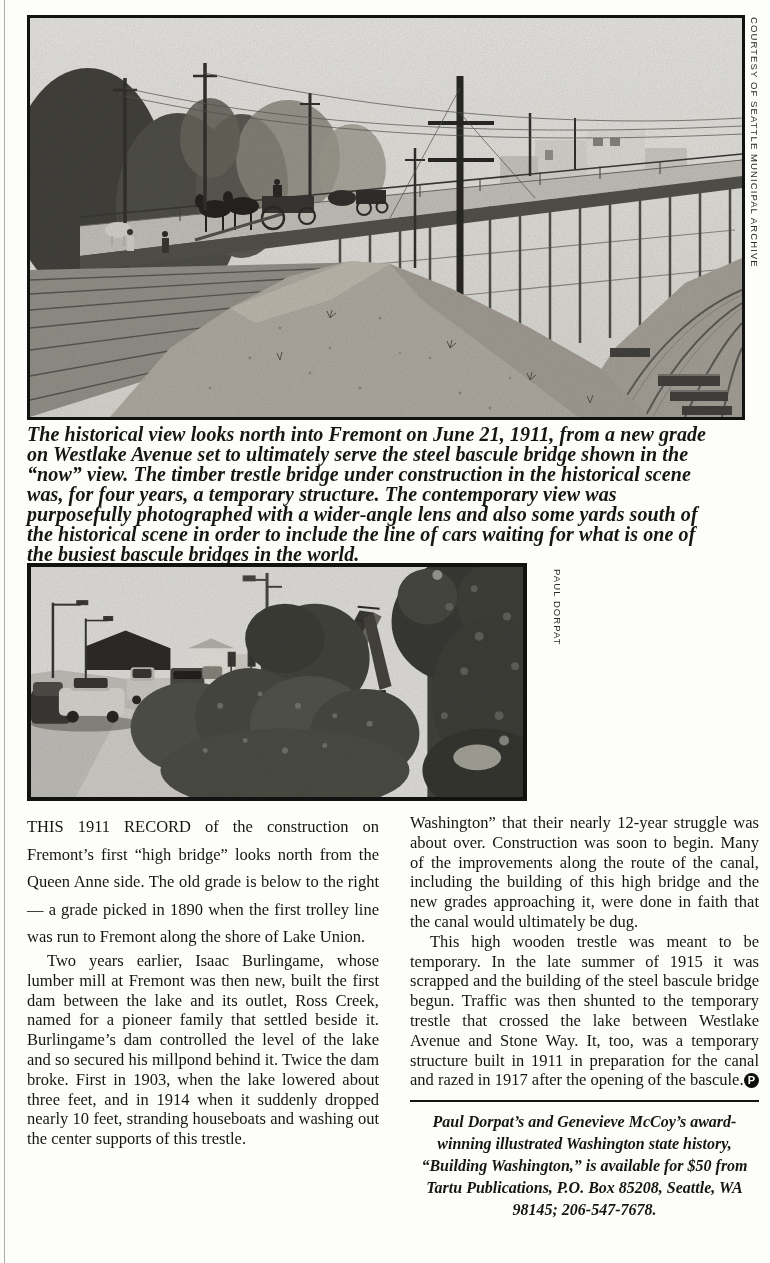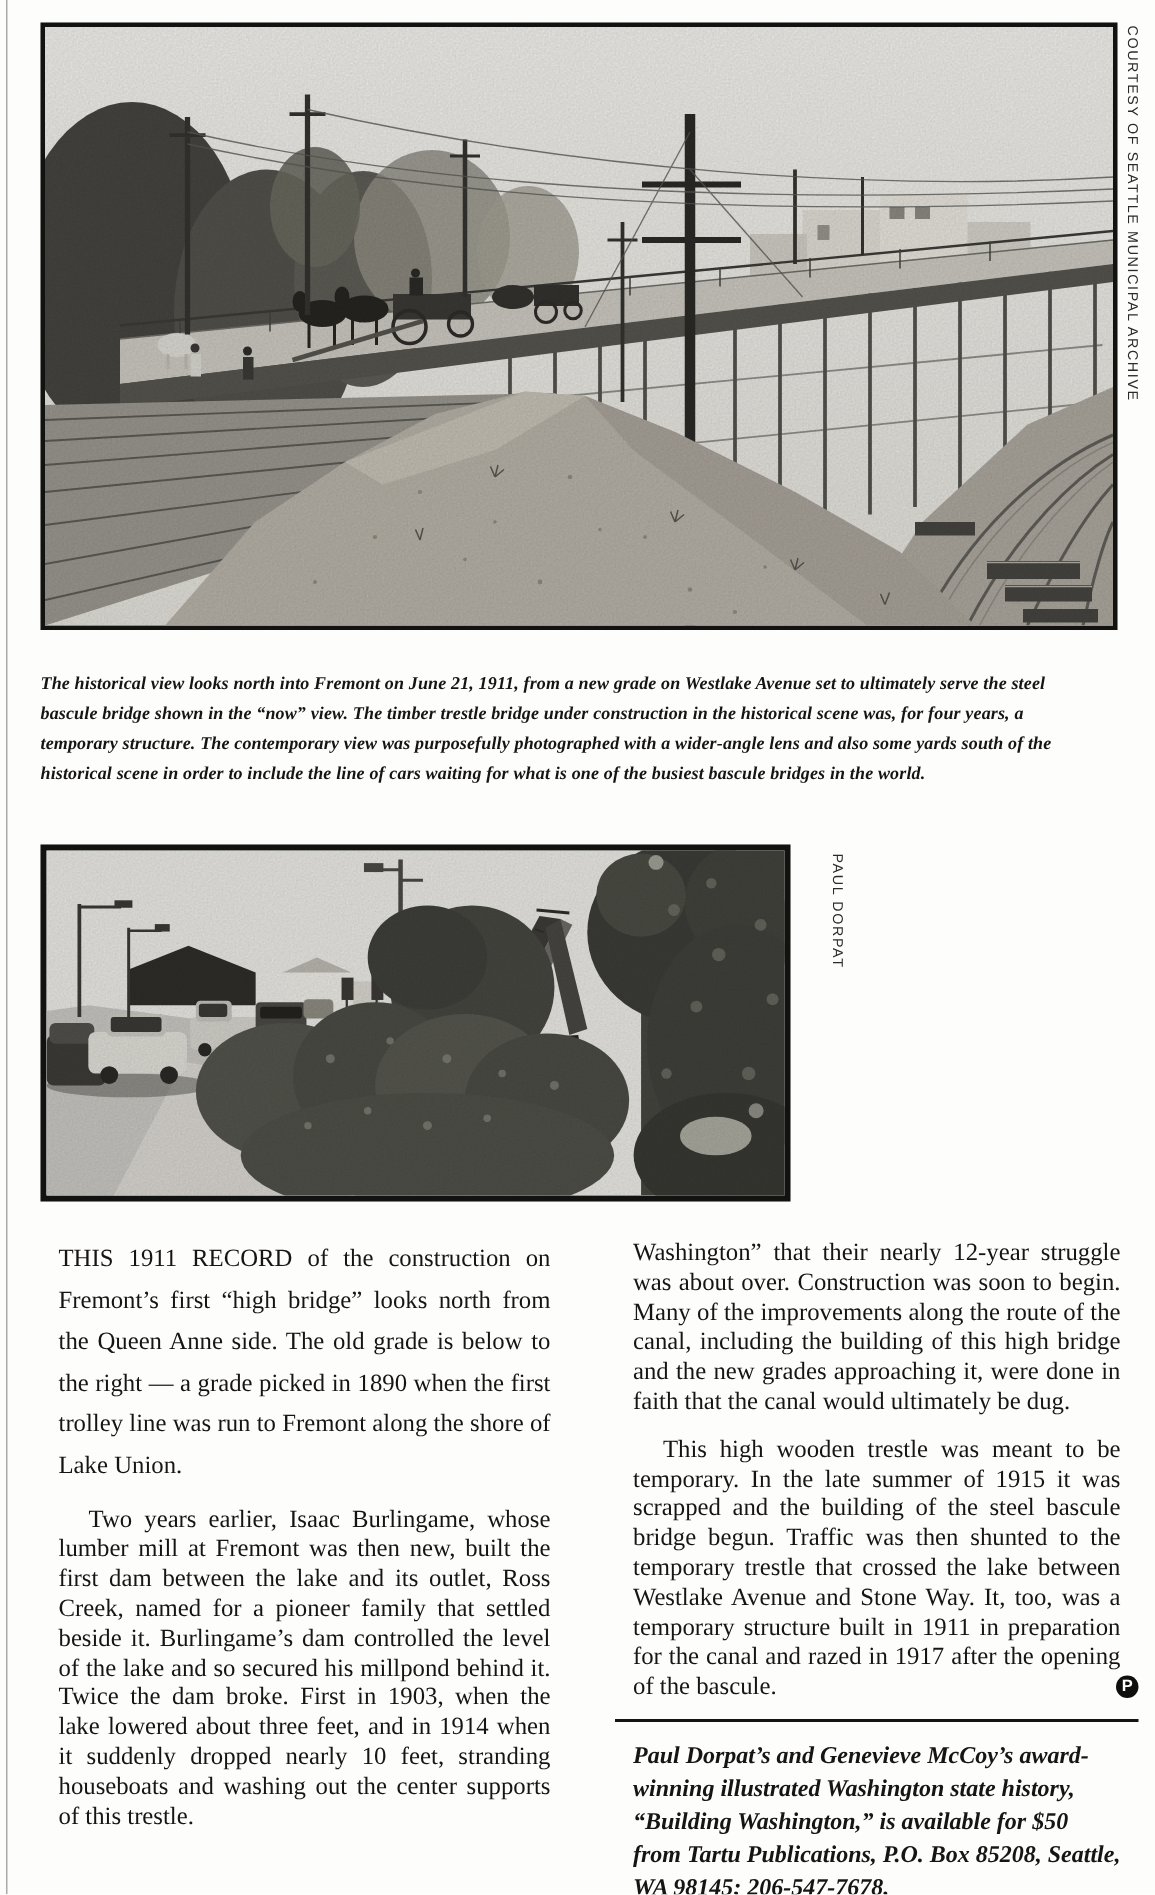--- a/index.html
+++ b/index.html
@@ -14,43 +14,43 @@
   #photo2{left:27px;top:563px;width:500px;height:238px;border:4px solid #121211;}
   .photo-frame svg{display:block;width:100%;height:100%;}
   .v-credit{
     position:absolute;writing-mode:vertical-rl;text-orientation:mixed;
     font-family:"Liberation Sans", sans-serif;font-size:9.5px;letter-spacing:1.1px;
     color:#2a2a28;white-space:nowrap;
   }
   #credit1{left:749px;top:17px;}
   #credit2{left:552px;top:569px;}
   .caption{
-    position:absolute;left:27px;top:445px;width:680px;
-    font-style:italic;font-weight:bold;font-size:12px;line-height:20px;
+    position:absolute;left:27px;top:424px;width:680px;
+    font-style:italic;font-weight:bold;font-size:20px;line-height:20px;
     letter-spacing:.1px;
   }
   .col{
     position:absolute;top:813px;font-size:16.5px;line-height:19.8px;
     text-align:justify;hyphens:auto;-webkit-hyphens:auto;
   }
   #col-left{left:27px;width:352px;}
   #col-right{left:410px;width:349px;}
-  .col p{margin:12px;}
+  .col p{margin:0;}
   .col p.indent{text-indent:20px;}
   .col p.loose{line-height:27.6px;}
   .endwrap{position:relative;}
   .endmark{
     position:absolute;right:0;bottom:2px;width:15px;height:15px;border-radius:50%;
     background:#0e0e0d;color:#ffffff;font-family:"Liberation Sans", sans-serif;
     font-size:11px;font-weight:bold;line-height:15px;text-align:center;text-indent:0;
   }
   .rule{border:none;border-top:2.5px solid #141413;margin:10px 0 9px 0;}
   .offer{
     font-style:italic;font-weight:bold;font-size:16px;line-height:22px;
-    text-align:left;hyphens:auto;
+    text-align:center;hyphens:auto;
   }
 </style>
 </head>
 <body>
 
 <div class="page">
   <div class="scan-edge"></div>
 
   <div class="photo-frame" id="photo1">
     <svg viewBox="0 0 712 399" preserveAspectRatio="none">

